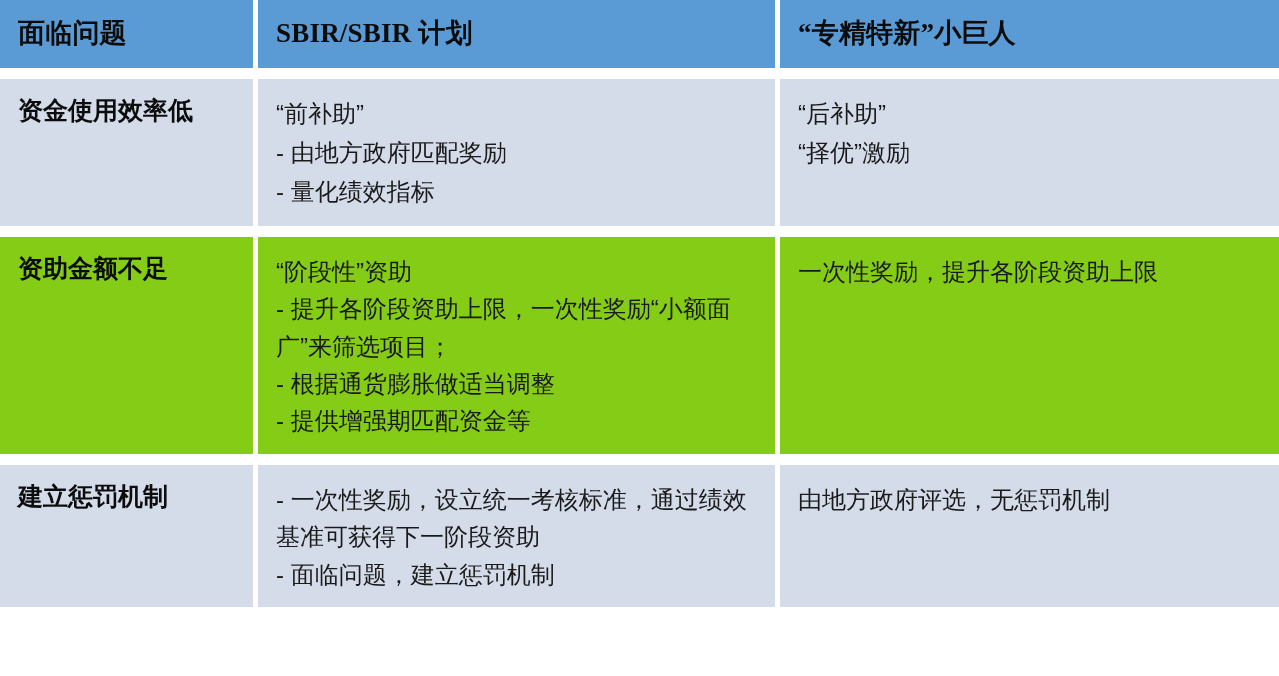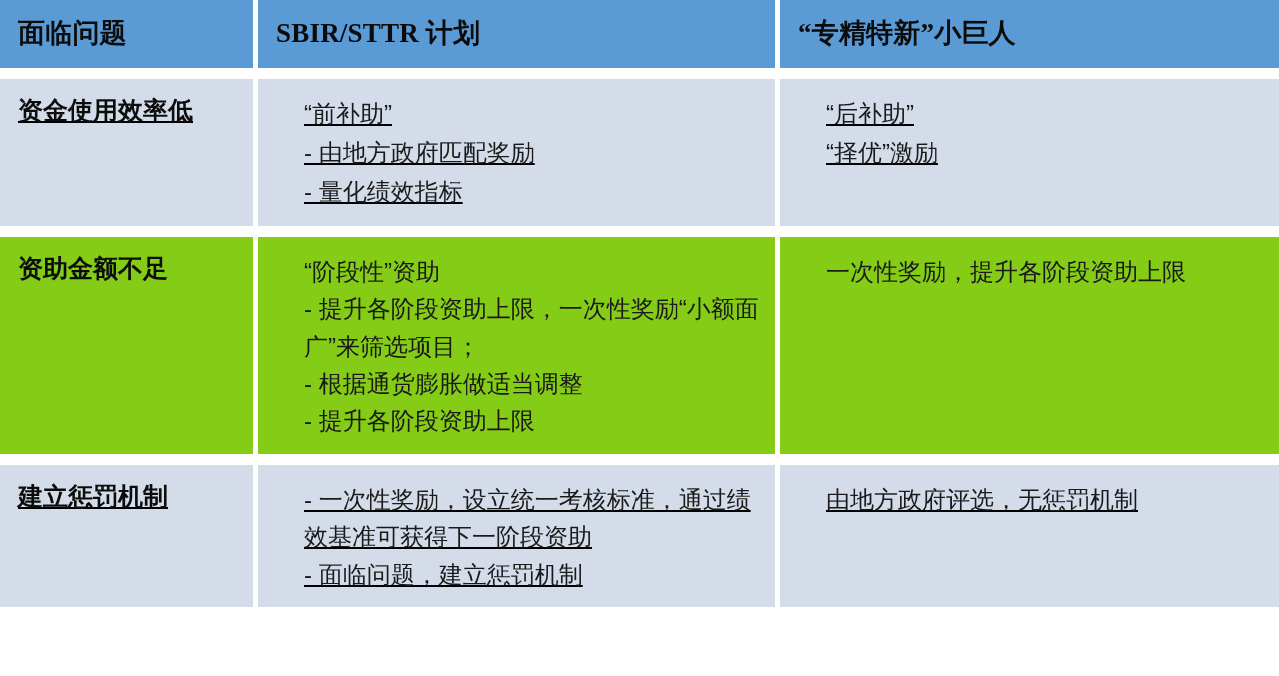--- a/index.html
+++ b/index.html
@@ -61,39 +61,38 @@
     border: 0;
   }
 
   .data-row td {
     vertical-align: top;
     padding: 16px 14px 14px 18px;
     border: 0;
   }
   .data-row td.gap-cell { padding: 0; background: #ffffff; }
 
-  .tone-a td { background: #d4dcea; text-decoration: underline; }
+  .tone-a td { background: #d4dcea; }
   .tone-b td { background: #84cc16; }
   .tone-a td.gap-cell, .tone-b td.gap-cell { background: #ffffff; }
 
   .issue-text {
     font-family: "Liberation Serif", "DejaVu Serif", serif;
     font-weight: bold;
     font-size: 25px;
     color: #0c0c0c;
     line-height: 1.25;
     white-space: nowrap;
   }
 
   .body-text {
     font-family: "Liberation Sans", "DejaVu Sans", sans-serif;
     font-size: 24px;
     color: #1a1a1a;
     line-height: 1.52;
-    margin-left: 28px;
   }
   .body-text p {
     margin: 0;
   }
 
   .row-1 .body-text { line-height: 1.62; }
   .row-2 .body-text { line-height: 1.56; }
   .row-3 .body-text { line-height: 1.56; }
 </style>
 </head>
@@ -108,21 +107,21 @@
     <col class="col-giant">
   </colgroup>
   <tbody>
 
     <tr class="header-row">
       <td>
         <div class="header-text">面临问题</div>
       </td>
       <td class="gap-cell"></td>
       <td>
-        <div class="header-text">SBIR/STTR 计划</div>
+        <div class="header-text">SBIR/SBIR 计划</div>
       </td>
       <td class="gap-cell"></td>
       <td>
         <div class="header-text">“专精特新”小巨人</div>
       </td>
     </tr>
 
     <tr class="row-spacer">
       <td></td>
         <td class="gap-cell"></td>
@@ -163,21 +162,21 @@
     <tr class="data-row tone-b row-2">
       <td>
         <div class="issue-text">资助金额不足</div>
       </td>
       <td class="gap-cell"></td>
       <td>
         <div class="body-text">
           <p>“阶段性”资助</p>
           <p>- 提升各阶段资助上限，一次性奖励“小额面广”来筛选项目；</p>
           <p>- 根据通货膨胀做适当调整</p>
-          <p>- 提升各阶段资助上限</p>
+          <p>- 提供增强期匹配资金等</p>
         </div>
       </td>
       <td class="gap-cell"></td>
       <td>
         <div class="body-text">
           <p>一次性奖励，提升各阶段资助上限</p>
         </div>
       </td>
     </tr>
 

